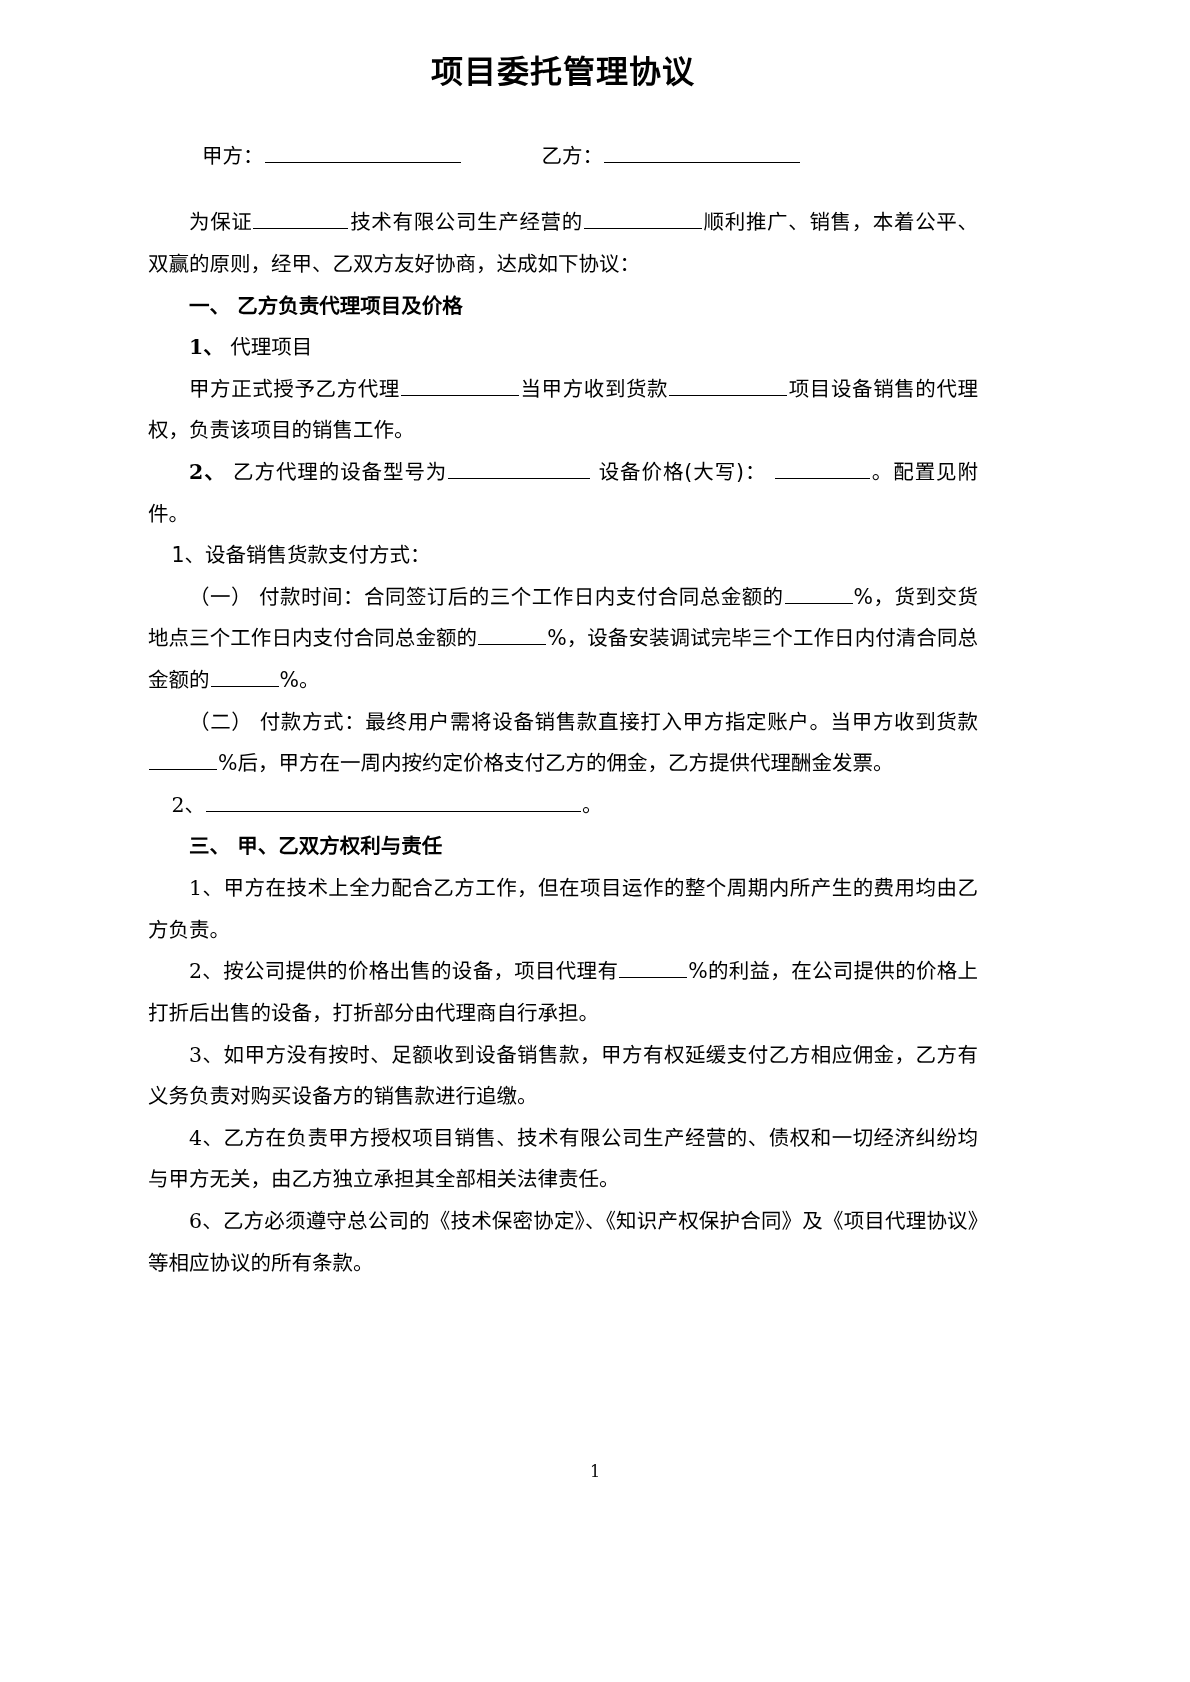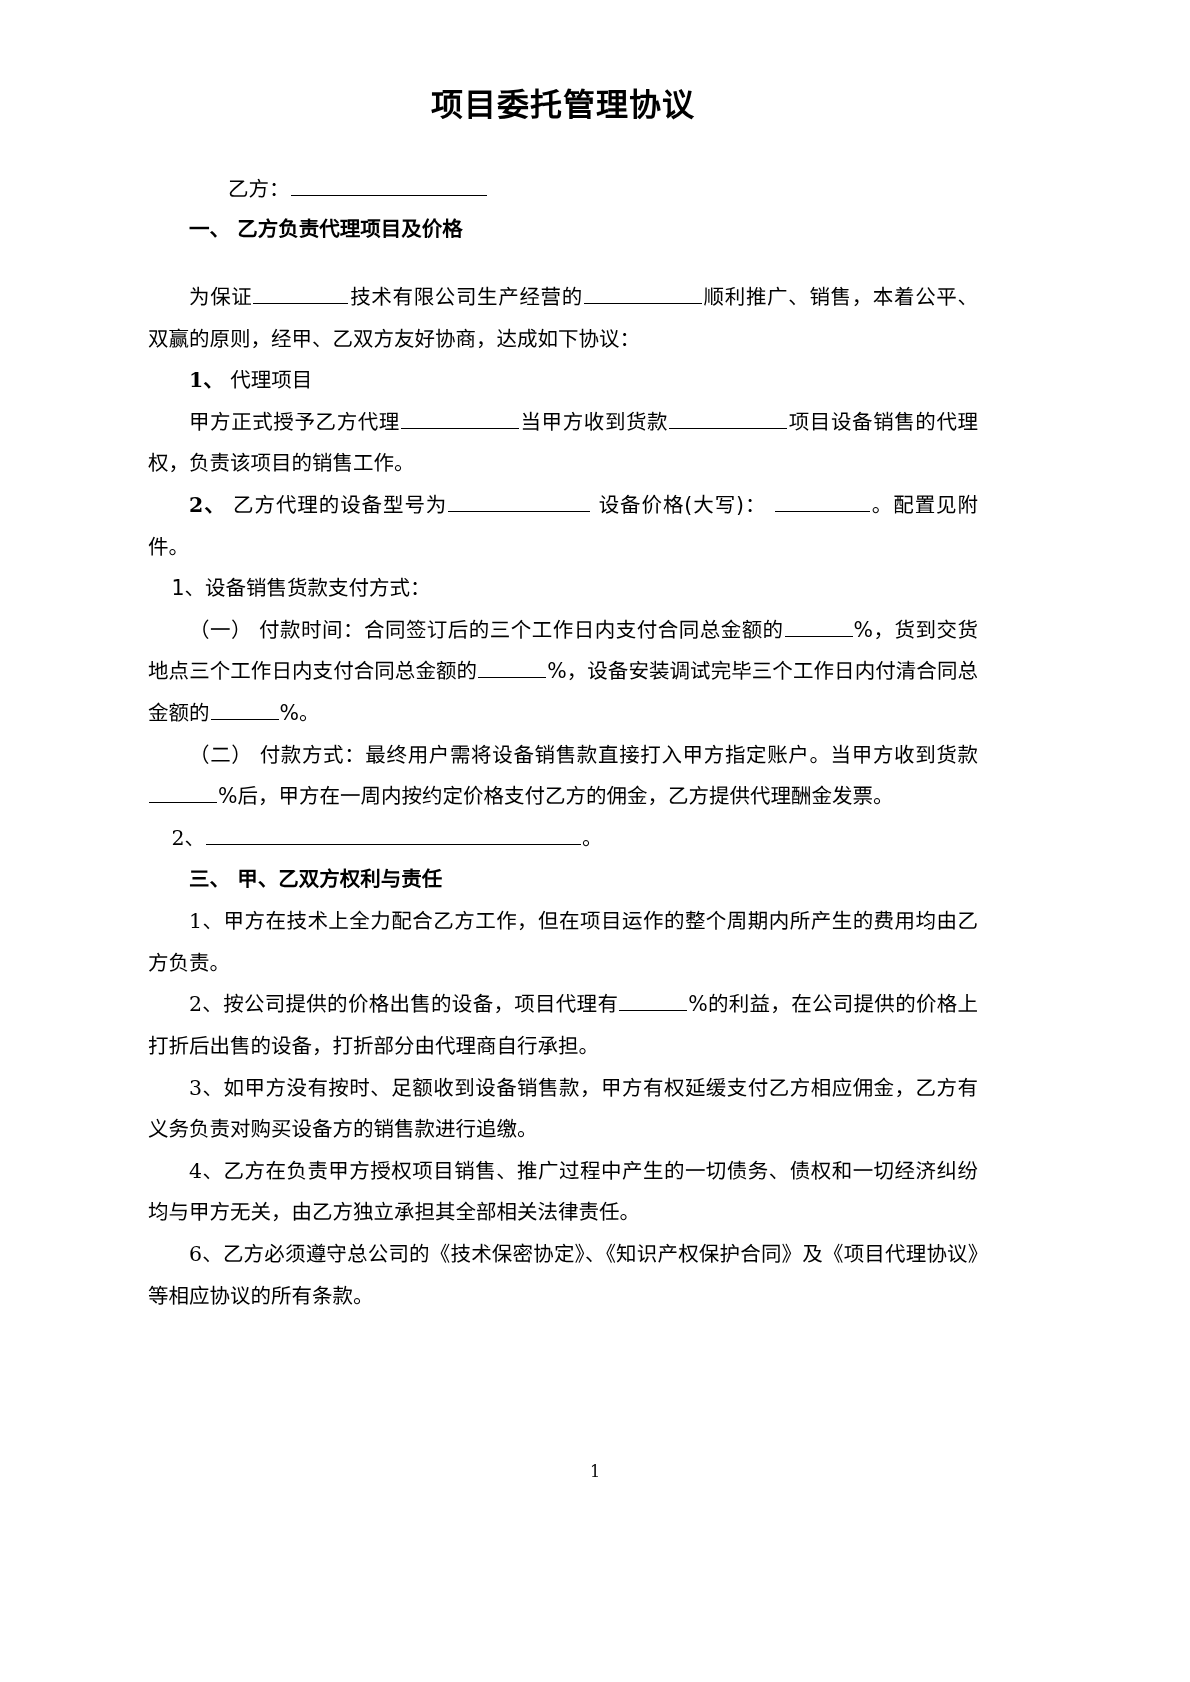--- a/index.html
+++ b/index.html
@@ -26,21 +26,21 @@
     left: 148px;
     top: 0;
     width: 830px;
   }
   .doc-title {
     text-align: center;
     font-size: 32px;
     font-weight: bold;
     letter-spacing: 1px;
     margin: 0;
-    padding-top: 86px;
+    padding-top: 53px;
     line-height: 1.2;
   }
   .parties {
     display: flex;
     margin-top: 46px;
     font-size: 20.5px;
     line-height: 1.9;
   }
   .party {
     white-space: nowrap;
@@ -99,26 +99,27 @@
 </head>
 <body>
 
 <div class="page">
 
   <div class="content">
 
     <h1 class="doc-title">项目委托管理协议</h1>
 
     <div class="parties">
+      <span class="party first"><span>甲方：</span><span class="blank b-party"></span></span>
       <span class="party second"><span>乙方：</span><span class="blank b-party"></span></span>
     </div>
 
+    <p class="para ind1 gap-top"><span>为保证</span><span class="blank b-md"></span><span>技术有限公司生产经营的</span><span class="blank b-lg"></span><span>顺利推广、销售，本着公平、双赢的原则，经甲、乙双方友好协商，达成如下协议：</span></p>
+
     <p class="para ind1 heading-cn"><span>一、</span>&nbsp;<span>乙方负责代理项目及价格</span></p>
-
-    <p class="para ind1 gap-top"><span>为保证</span><span class="blank b-md"></span><span>技术有限公司生产经营的</span><span class="blank b-lg"></span><span>顺利推广、销售，本着公平、双赢的原则，经甲、乙双方友好协商，达成如下协议：</span></p>
 
     <p class="para ind1"><span class="num-bold">1、</span>&nbsp;<span>代理项目</span></p>
 
     <p class="para ind1"><span>甲方正式授予乙方代理</span><span class="blank b-lg"></span><span>当甲方收到货款</span><span class="blank b-lg"></span><span>项目设备销售的代理权，负责该项目的销售工作。</span></p>
 
     <p class="para ind1"><span class="num-bold">2、</span>&nbsp;<span>乙方代理的设备型号为</span><span class="blank b-xl"></span>&nbsp;<span>设备价格(大写)：</span>&nbsp;<span class="blank b-md"></span><span>。配置见附件。</span></p>
 
 
     <p class="para ind-half">1、设备销售货款支付方式：</p>
 
@@ -130,21 +131,21 @@
     <p class="para ind-half"><span class="num-serif">2、</span><span class="blank b-line2"></span><span>。</span></p>
 
     <p class="para ind1 heading-cn"><span>三、</span>&nbsp;<span>甲、乙双方权利与责任</span></p>
 
     <p class="para ind1"><span class="num-serif">1、</span><span>甲方在技术上全力配合乙方工作，但在项目运作的整个周期内所产生的费用均由乙方负责。</span></p>
 
     <p class="para ind1"><span class="num-serif">2、</span><span>按公司提供的价格出售的设备，项目代理有</span><span class="blank b-sm"></span><span>%的利益，在公司提供的价格上打折后出售的设备，打折部分由代理商自行承担。</span></p>
 
     <p class="para ind1"><span class="num-serif">3、</span><span>如甲方没有按时、足额收到设备销售款，甲方有权延缓支付乙方相应佣金，乙方有义务负责对购买设备方的销售款进行追缴。</span></p>
 
-    <p class="para ind1"><span class="num-serif">4、</span><span>乙方在负责甲方授权项目销售、推广过程中产生的一切债务、债权和一切经济纠纷均与甲方无关，由乙方独立承担其全部相关法律责任。</span></p>
+    <p class="para ind1"><span class="num-serif">4、</span><span>乙方在负责甲方授权项目销售、技术有限公司生产经营的、债权和一切经济纠纷均与甲方无关，由乙方独立承担其全部相关法律责任。</span></p>
 
 
     <p class="para ind1"><span class="num-serif">6、</span><span>乙方必须遵守总公司的《技术保密协定》、《知识产权保护合同》及《项目代理协议》等相应协议的所有条款。</span></p>
 
   </div>
 
   <div class="page-number">1</div>
 
 </div>
 

